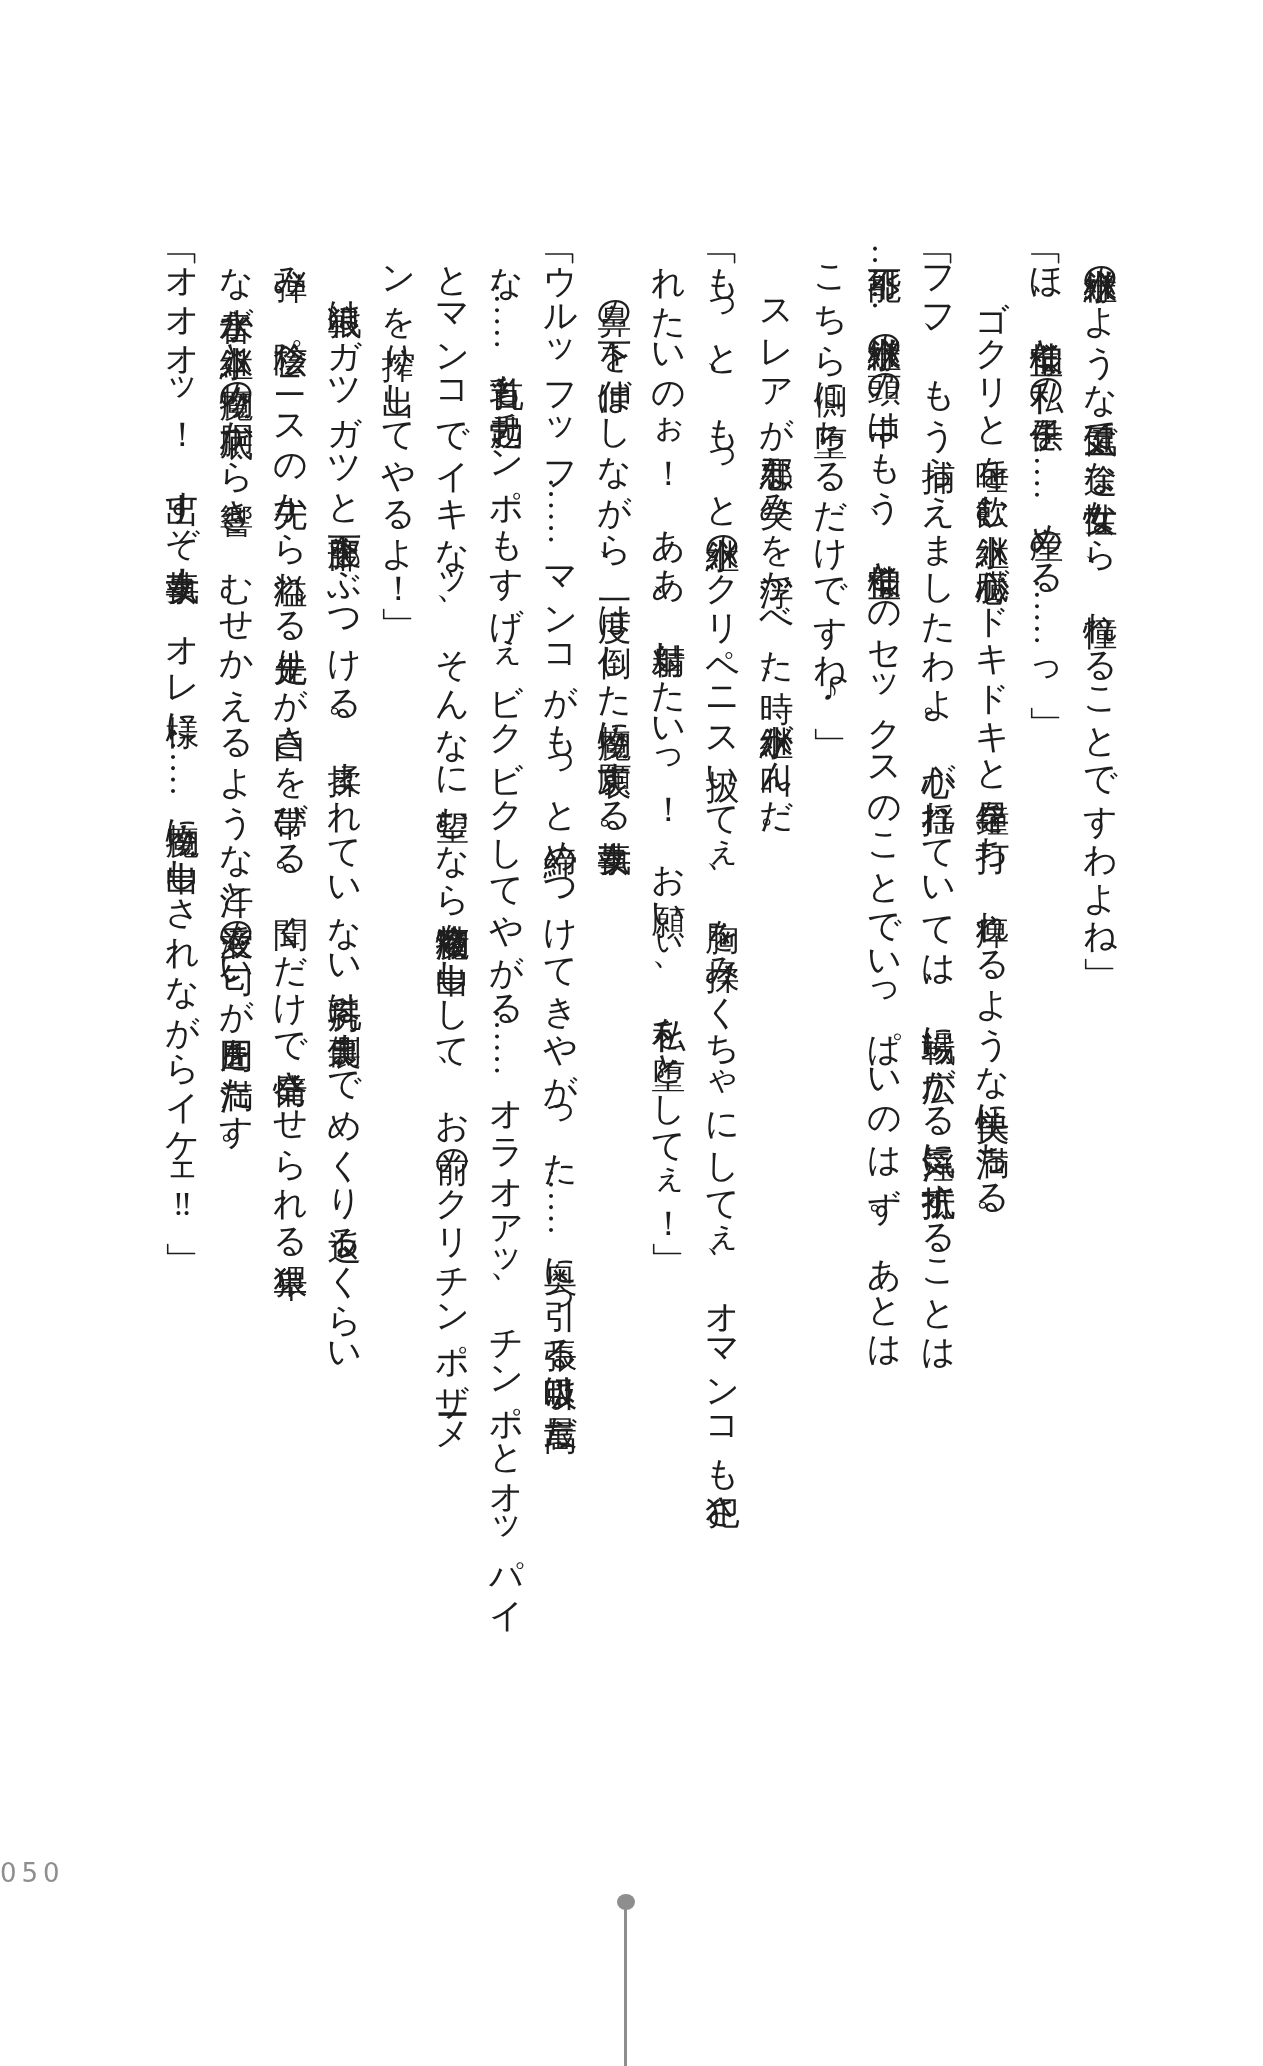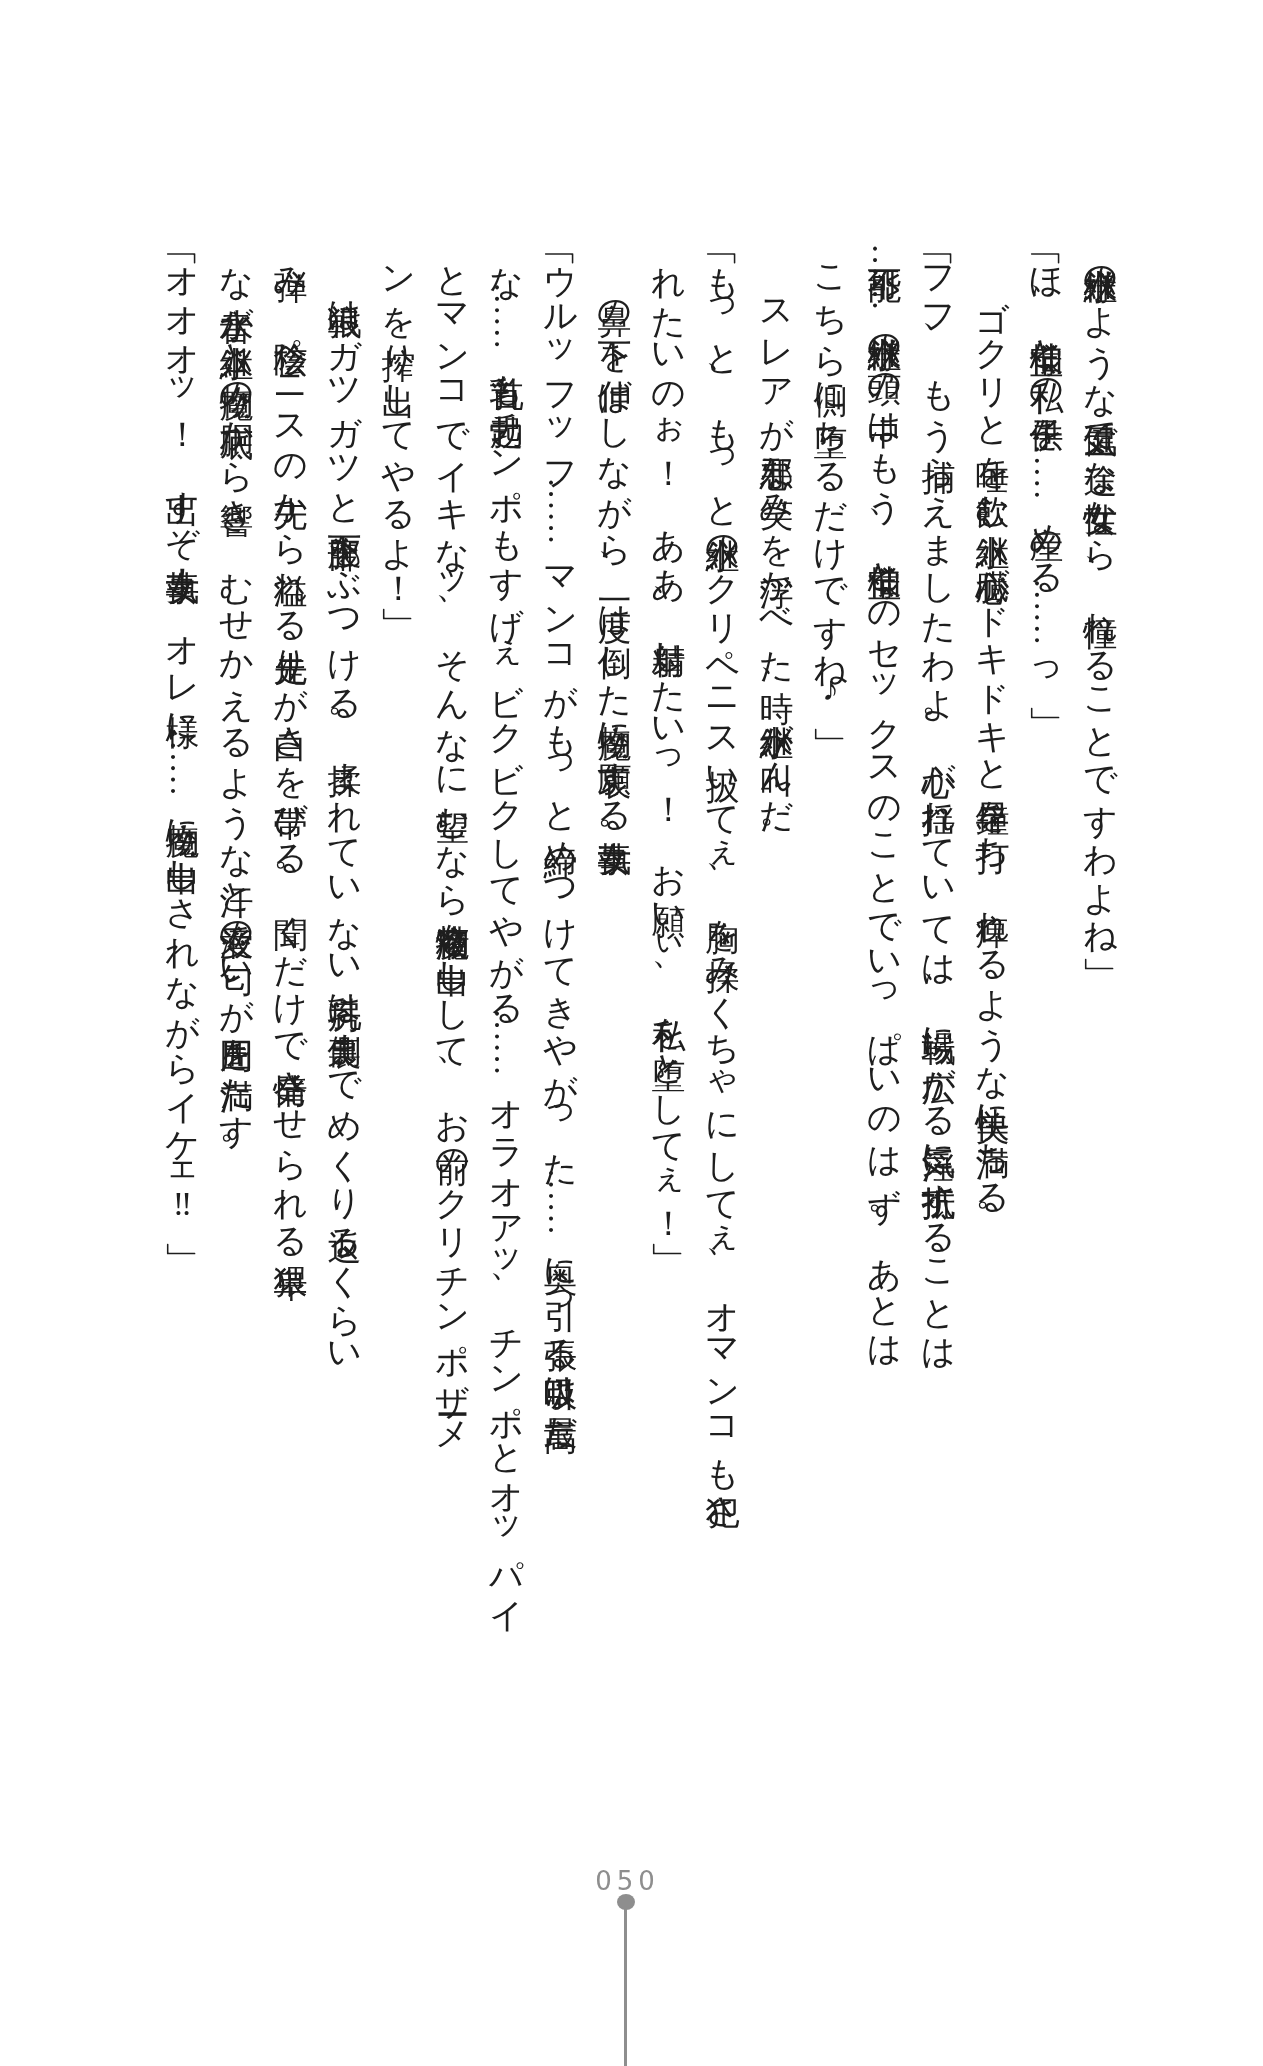--- a/index.html
+++ b/index.html
@@ -31,26 +31,25 @@
     margin: 0;
     padding: 0;
     white-space: nowrap;
   }
   
   .page-number {
     position: absolute;
     top: 1858px;
     left: 0;
     width: 1255px;
-    text-align: center;
+    text-align: left;
     font-family: "DejaVu Sans", "Liberation Sans", sans-serif;
     font-size: 26px;
     letter-spacing: 5px;
     color: #8e8e8e;
-    margin-top: 8px;
   }
   .footer-dot {
     position: absolute;
     top: 1894px;
     left: 617px;
     width: 18px;
     height: 16px;
     border-radius: 50%;
     background: #8e8e8e;
   }

